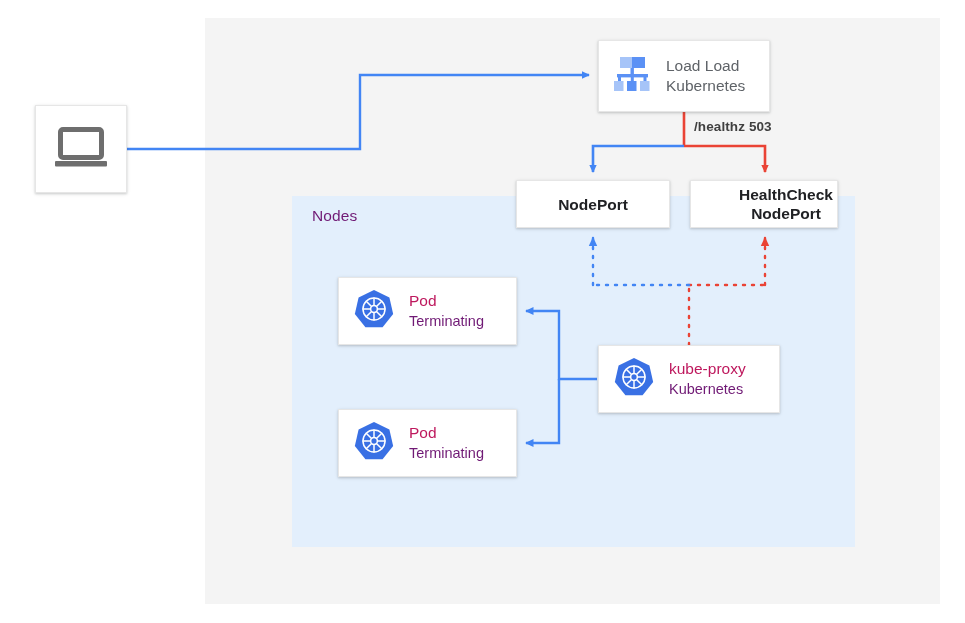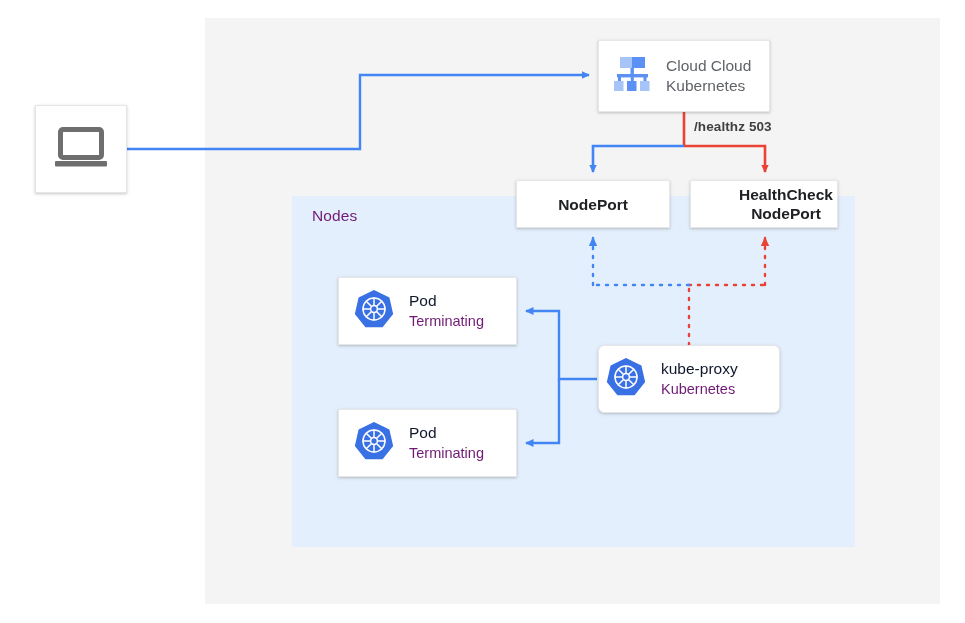--- a/index.html
+++ b/index.html
@@ -84,26 +84,26 @@
   }
   
   .pod-card {
     width: 179px; height: 68px;
     display: flex; align-items: center; padding-left: 14px;
   }
   #pod-card-1 { left: 338px; top: 277px; }
   #pod-card-2 { left: 338px; top: 409px; }
   #kubeproxy-card {
     left: 598px; top: 345px; width: 182px; height: 68px;
-    display: flex; align-items: center; padding-left: 6px; border-radius: 6px;
+    display: flex; align-items: center; padding-left: 14px;
   }
   .node-text { margin-left: 14px; }
   .node-title {
     font-size: 15.5px;
-    color: #0f172a;
+    color: #be185d;
     line-height: 20px;
   }
   .node-sub {
     font-size: 14.5px;
     color: #701a75;
     line-height: 20px;
   }
   .healthz-label {
     position: absolute;
     left: 694px;
@@ -194,21 +194,21 @@
         <rect x="7" y="23" width="3" height="5" fill="#5b91f5"></rect>
         <rect x="19.8" y="23" width="3" height="5" fill="#5b91f5"></rect>
         <rect x="32.5" y="23" width="3" height="5" fill="#5b91f5"></rect>
 
         <rect x="3" y="27" width="9.5" height="10" fill="#a6c4f8"></rect>
         <rect x="16" y="27" width="9.5" height="10" fill="#5b91f5"></rect>
         <rect x="29" y="27" width="9.5" height="10" fill="#a6c4f8"></rect>
       </svg>
     </span>
     <span class="lbl">
-      <span>Cloud Cloud</span><br>
+      <span>Load Load</span><br>
       <span>Kubernetes</span>
     </span>
   </div>
 
   <div class="card" id="nodeport-card">
     <span class="port-label">NodePort</span>
   </div>
 
   <div class="card" id="hc-nodeport-card">
     <span class="port-label">

